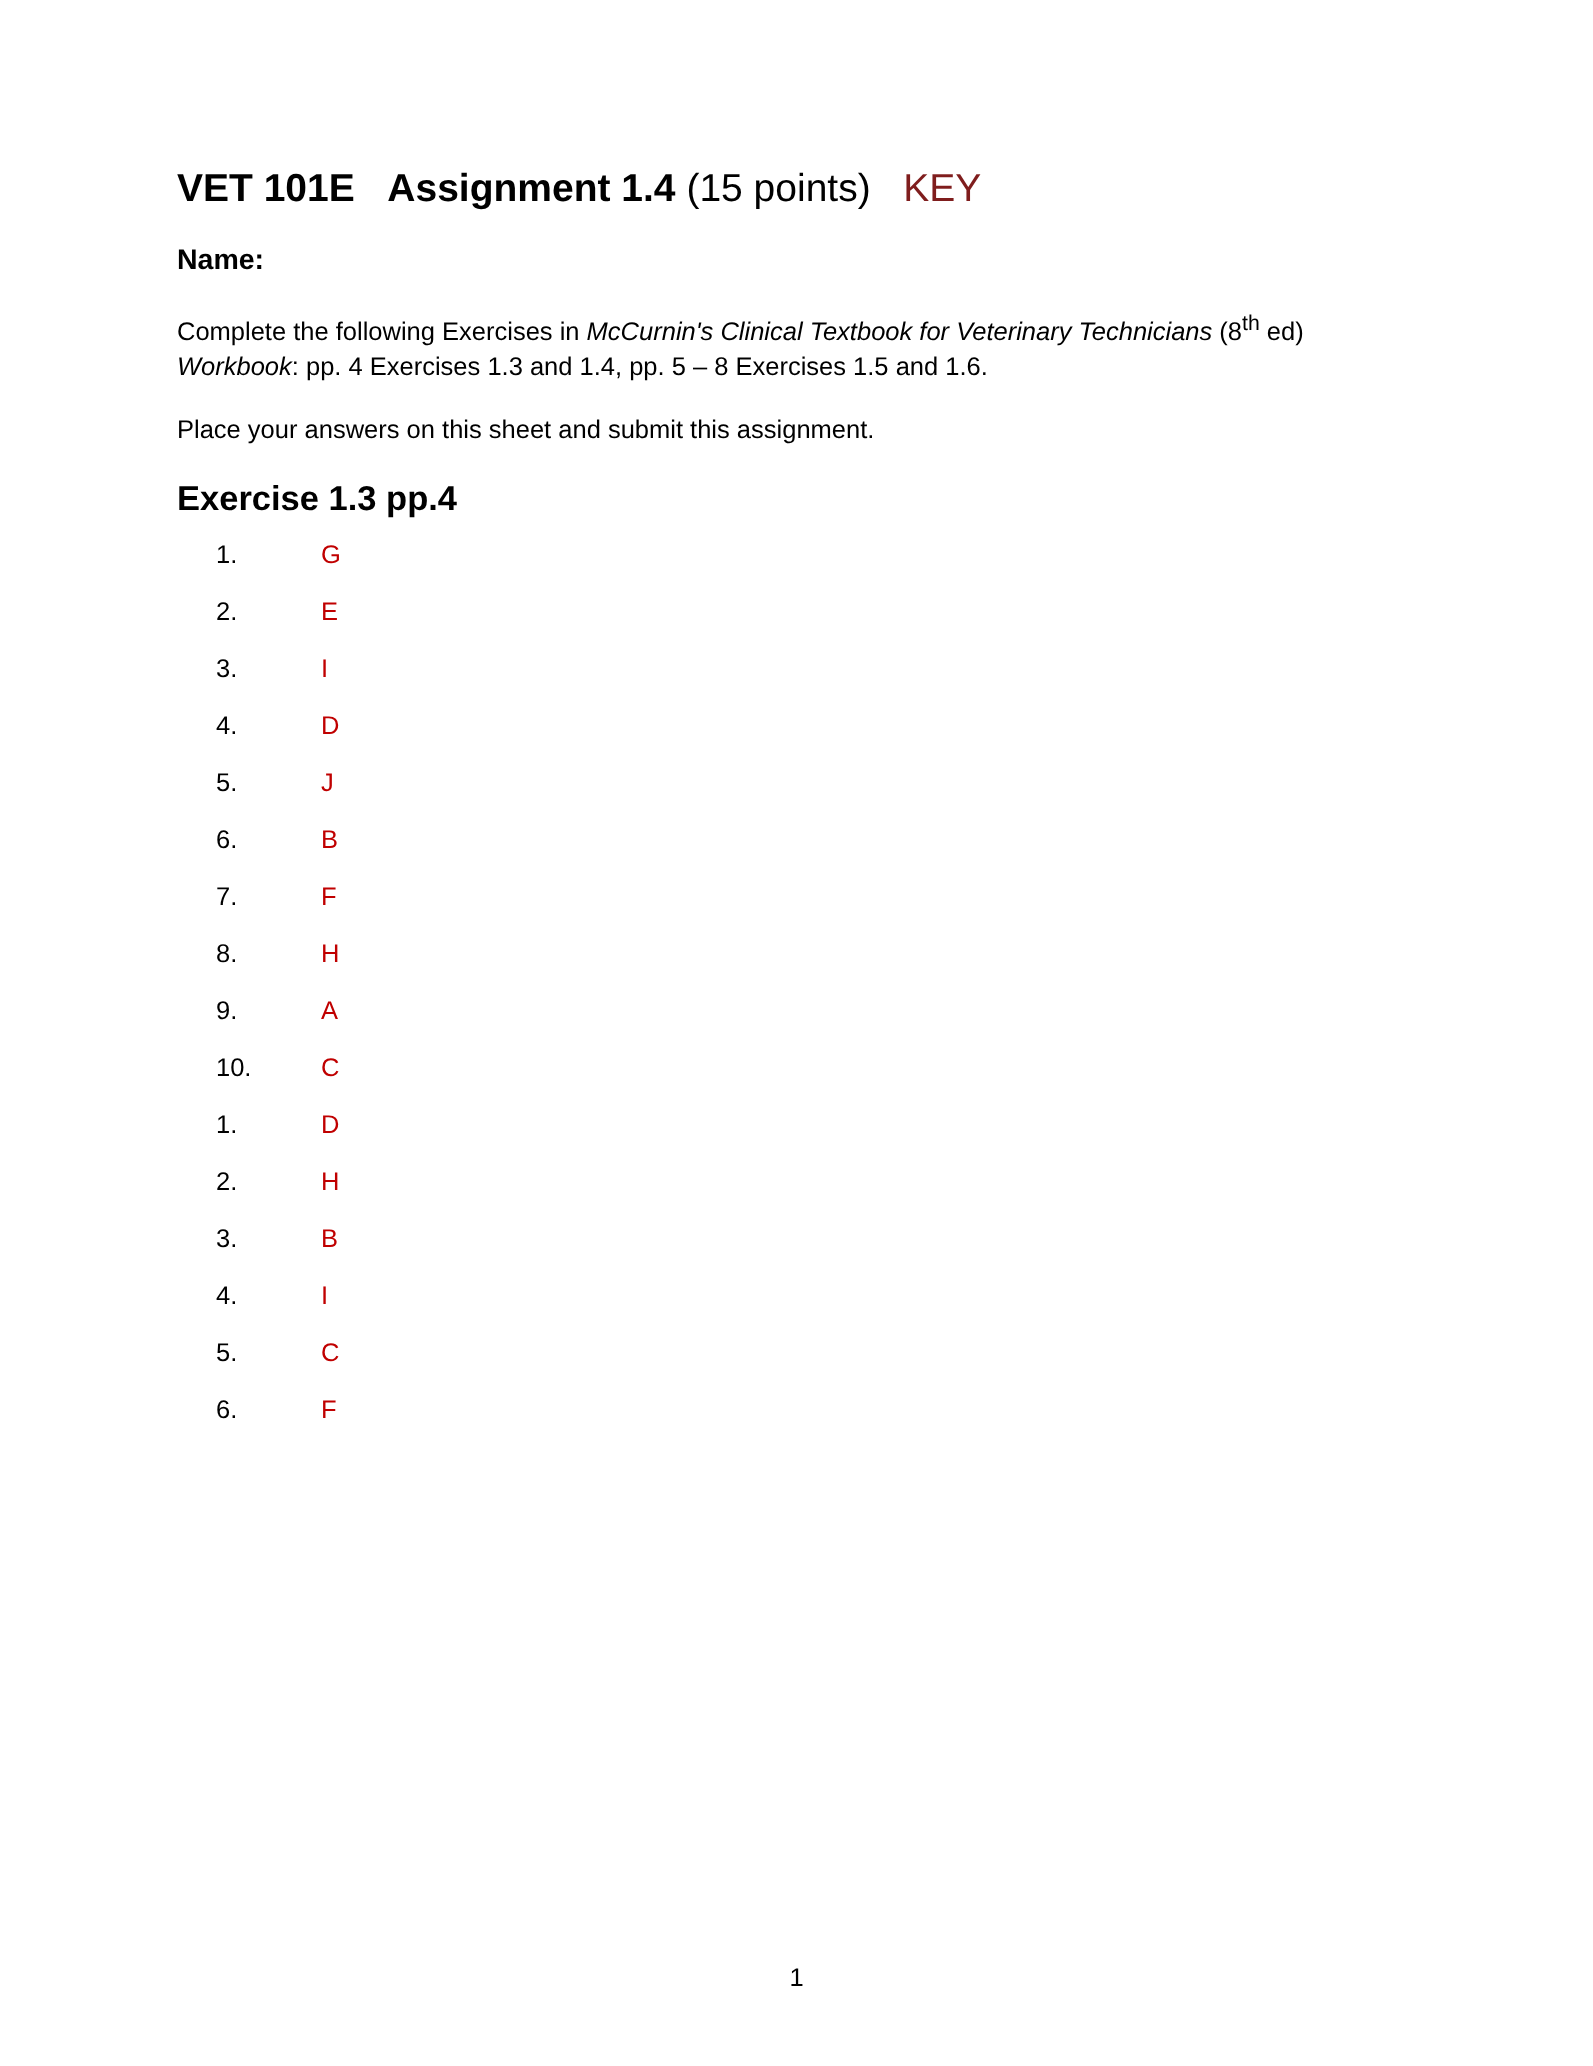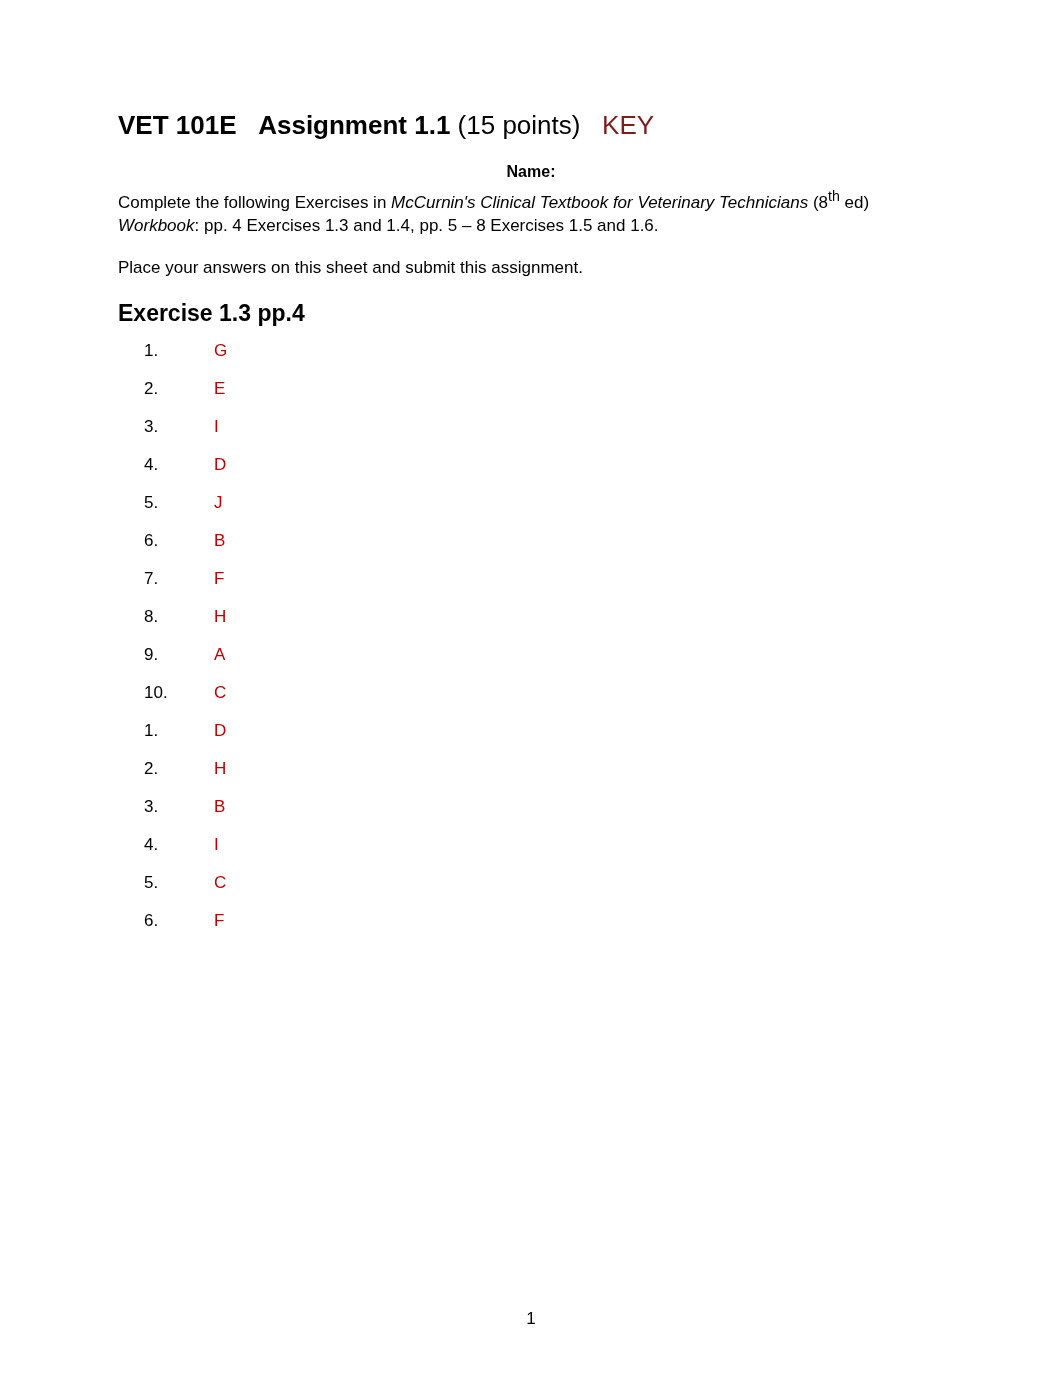--- a/index.html
+++ b/index.html
@@ -25,24 +25,23 @@
     .title-line .key-red {
       color: #7f1d1d;
       font-weight: normal;
     }
     .subtitle {
       font-size: 26px;
       font-weight: bold;
       margin-bottom: 28px;
     }
     .name-label {
-      font-size: 16px;
+      font-size: 19px;
       font-weight: bold;
-      margin-bottom: 6px;
-      text-align: center;
+      margin-bottom: 22px;
     }
     .para {
       font-size: 17px;
       line-height: 1.4;
       margin-bottom: 18px;
     }
     .para-italic {
       font-style: italic;
       text-align: center;
     }
@@ -75,21 +74,21 @@
       text-align: center;
       font-size: 17px;
     }
   </style>
 </head>
 <body>
 
 <div class="page">
 
   <div class="title-line">
-    <span>VET 101E</span>&nbsp;&nbsp;&nbsp;<span>Assignment 1.1</span> <span style="font-weight:normal">(15 points)</span>&nbsp;&nbsp;&nbsp;<span class="key-red">KEY</span>
+    <span>VET 101E</span>&nbsp;&nbsp;&nbsp;<span>Assignment 1.4</span> <span style="font-weight:normal">(15 points)</span>&nbsp;&nbsp;&nbsp;<span class="key-red">KEY</span>
   </div>
 
 
   <div class="name-label">Name:</div>
 
   <div class="para">
     <span>Complete the following Exercises in </span><span class="para-italic">McCurnin's  Clinical Textbook for Veterinary Technicians</span><span> (8</span><sup>th</sup><span> ed) </span><span class="para-italic">Workbook</span><span>:   pp. 4  Exercises 1.3 and 1.4, pp. 5 – 8 Exercises 1.5 and 1.6.</span>
   </div>
 
   <div class="para">Place your answers on this sheet and submit this assignment.</div>

